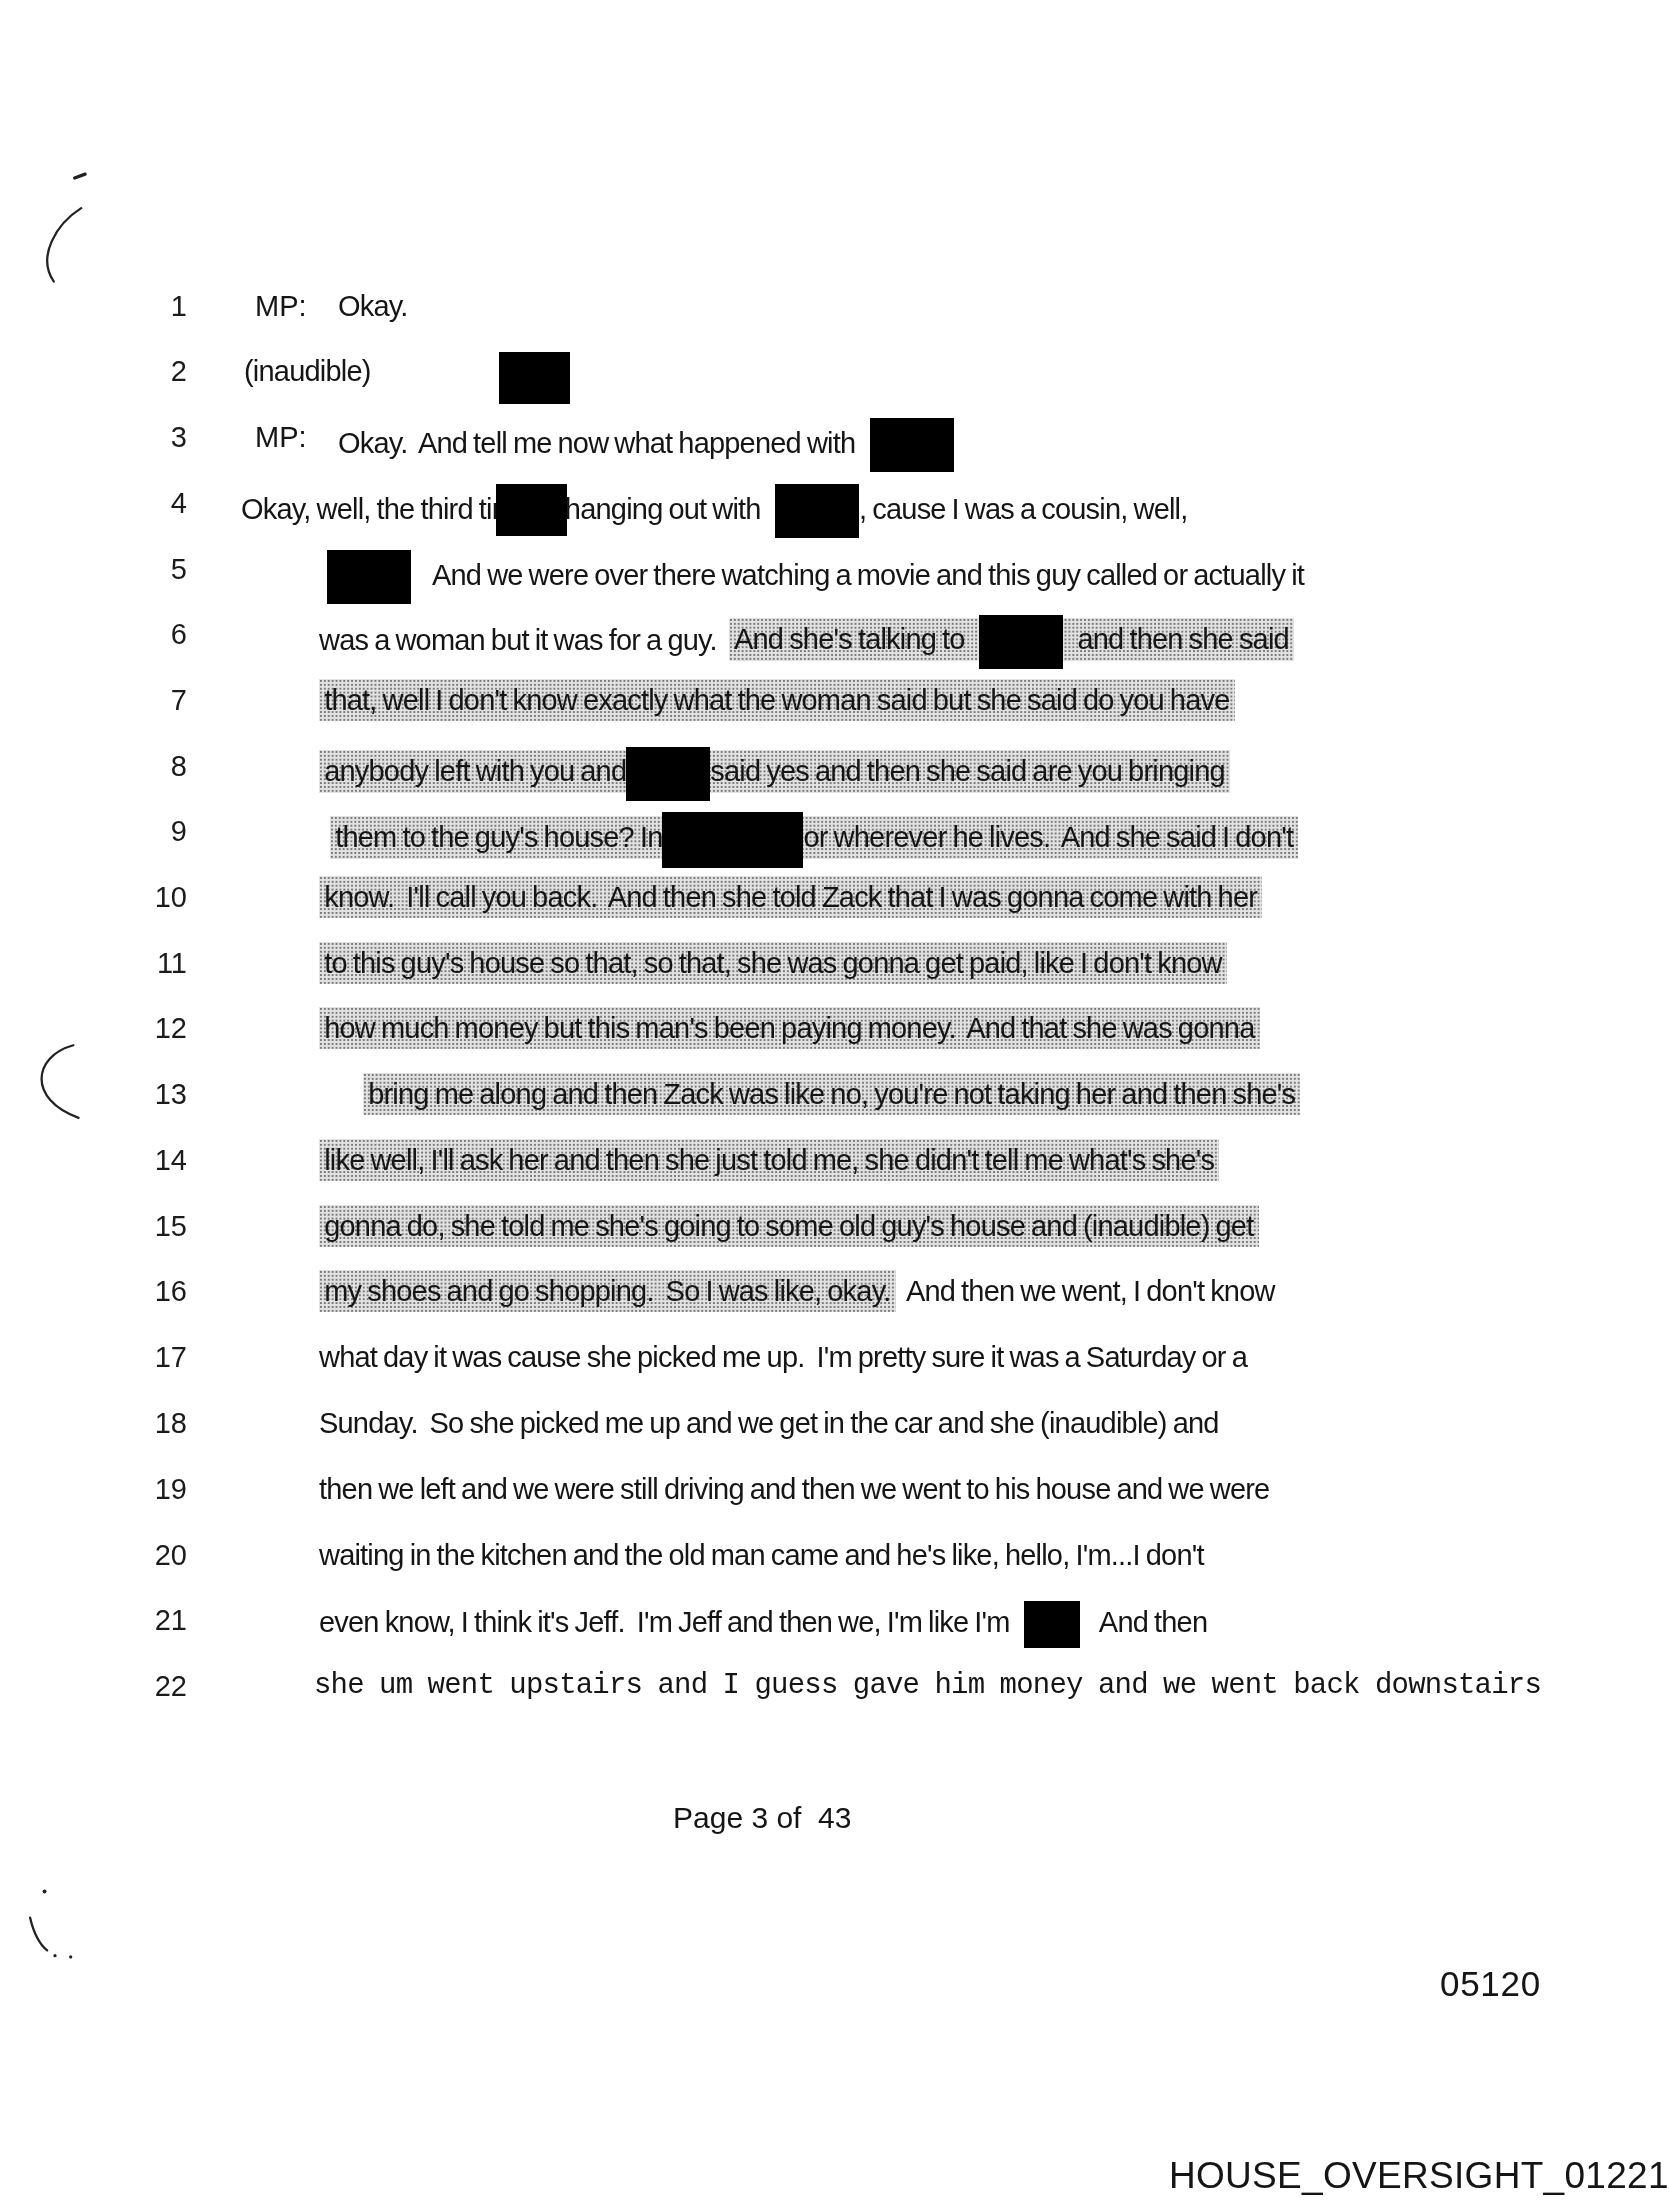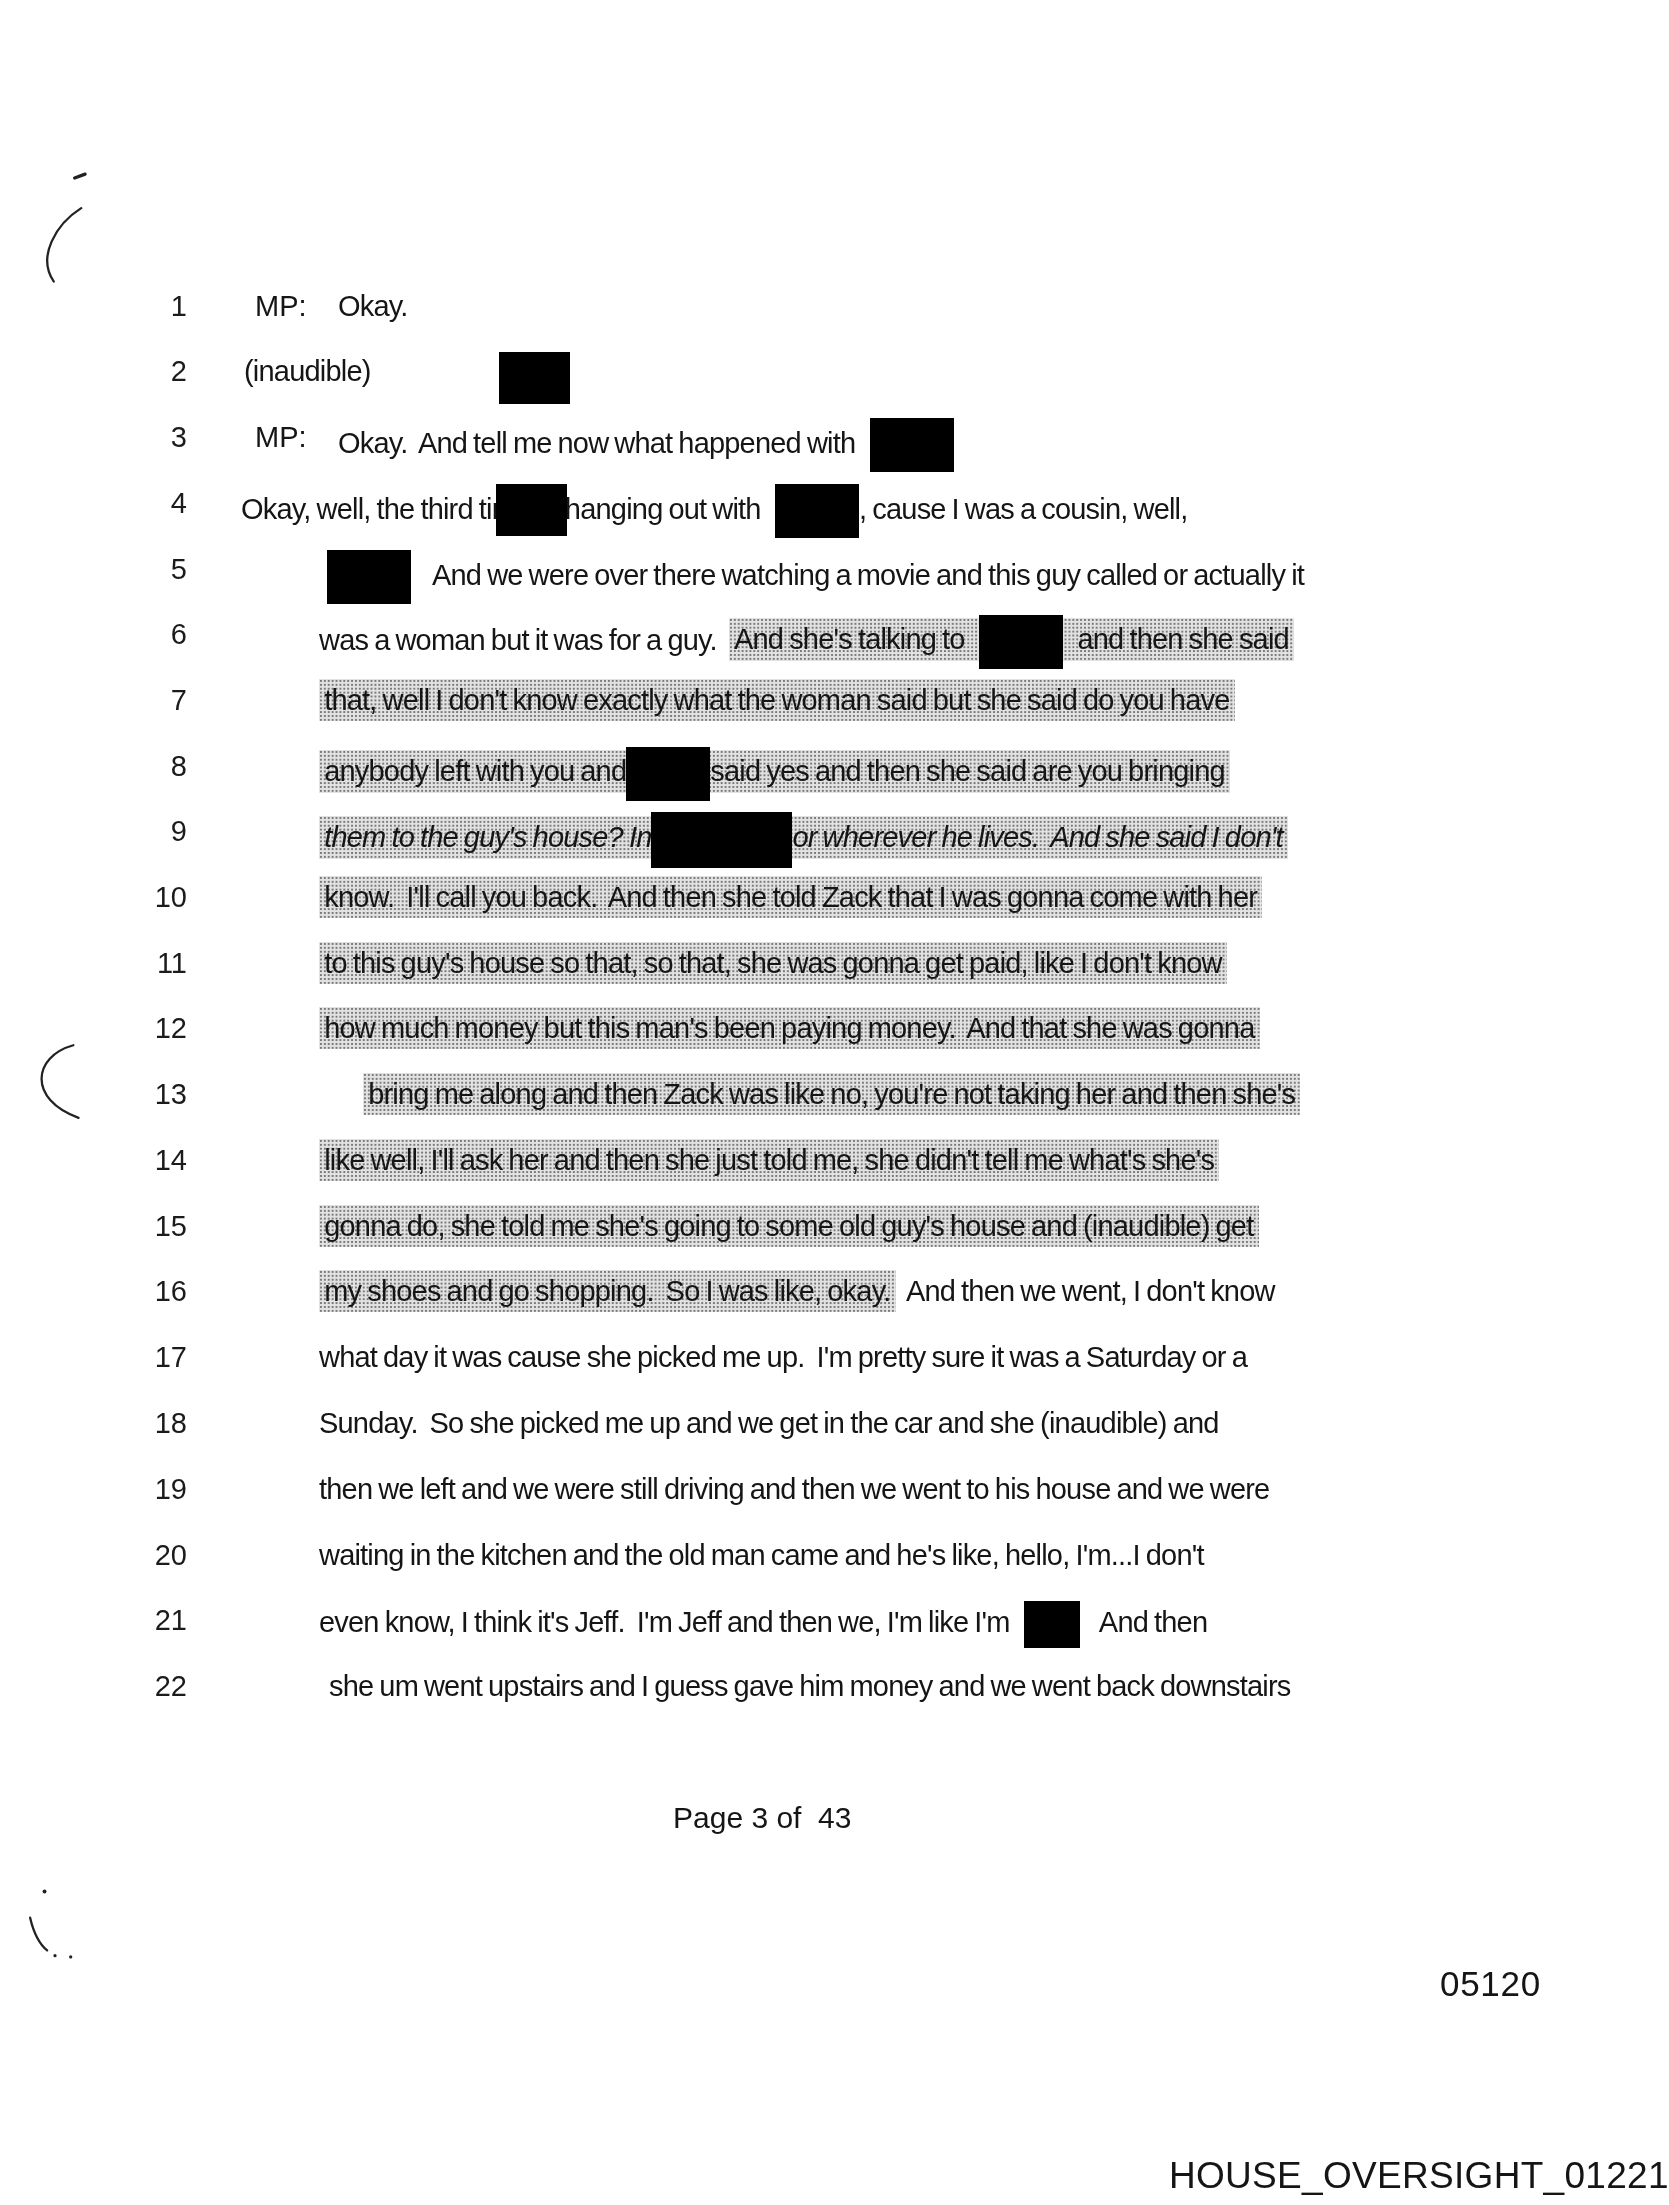--- a/index.html
+++ b/index.html
@@ -81,21 +81,21 @@
       <div class="line" style="top: 681px;">
         <span class="num">7</span>
         <span class="content" style="left: 319px;"><span class="hl"><span class="txt">that, well I don't know exactly what the woman said but she said do you have</span></span></span>
       </div>
       <div class="line" style="top: 747px;">
         <span class="num">8</span>
         <span class="content" style="left: 319px;"><span class="hl"><span class="txt">anybody left with you and</span><span class="redact l"></span><span class="txt">said yes and then she said are you bringing</span></span></span>
       </div>
       <div class="line" style="top: 812px;">
         <span class="num">9</span>
-        <span class="content" style="left: 319px; font-style: italic;"><span class="hl"><span class="txt">them to the guy's house? In</span><span class="redact xl"></span><span class="txt">or wherever he lives.  And she said I don't</span></span></span>
+        <span class="content" style="left: 330px;"><span class="hl"><span class="txt">them to the guy's house? In</span><span class="redact xl"></span><span class="txt">or wherever he lives.  And she said I don't</span></span></span>
       </div>
       <div class="line" style="top: 878px;">
         <span class="num">10</span>
         <span class="content" style="left: 319px;"><span class="hl"><span class="txt">know.  I'll call you back.  And then she told Zack that I was gonna come with her</span></span></span>
       </div>
       <div class="line" style="top: 944px;">
         <span class="num">11</span>
         <span class="content" style="left: 319px;"><span class="hl"><span class="txt">to this guy's house so that, so that, she was gonna get paid, like I don't know</span></span></span>
       </div>
       <div class="line" style="top: 1009px;">
@@ -133,21 +133,21 @@
       <div class="line" style="top: 1536px;">
         <span class="num">20</span>
         <span class="content" style="left: 319px;"><span class="txt">waiting in the kitchen and the old man came and he's like, hello, I'm...I don't</span></span>
       </div>
       <div class="line" style="top: 1601px;">
         <span class="num">21</span>
         <span class="content" style="left: 319px;"><span class="txt">even know, I think it's Jeff.  I'm Jeff and then we, I'm like I'm</span><span class="redact s mid"></span><span class="txt"> And then</span></span>
       </div>
       <div class="line" style="top: 1667px;">
         <span class="num">22</span>
-        <span class="content" style="left: 329px;"><span class="txt">she um went upstairs and I guess gave him money and we went back downstairs</span></span>
+        <span class="content" style="left: 314px; font-family: Liberation Mono, monospace;"><span class="txt">she um went upstairs and I guess gave him money and we went back downstairs</span></span>
       </div>
     </div>
 
   <svg class="artifacts" width="1669" height="2205" viewBox="0 0 2550 3369">
     <path d="M114,272 l16,-6" stroke="#222" stroke-width="5" fill="none" stroke-linecap="round"></path>
     <path d="M124,318 C86,342 56,392 82,430" stroke="#222" stroke-width="3.5" fill="none" stroke-linecap="round"></path>
     <path d="M112,1597 C50,1614 42,1680 120,1708" stroke="#222" stroke-width="3.5" fill="none" stroke-linecap="round"></path>
     <circle cx="68" cy="2890" r="3" fill="#222"></circle>
     <path d="M46,2930 C52,2956 60,2970 72,2980" stroke="#222" stroke-width="3.5" fill="none" stroke-linecap="round"></path>
     <circle cx="84" cy="2988" r="2.5" fill="#222"></circle>

